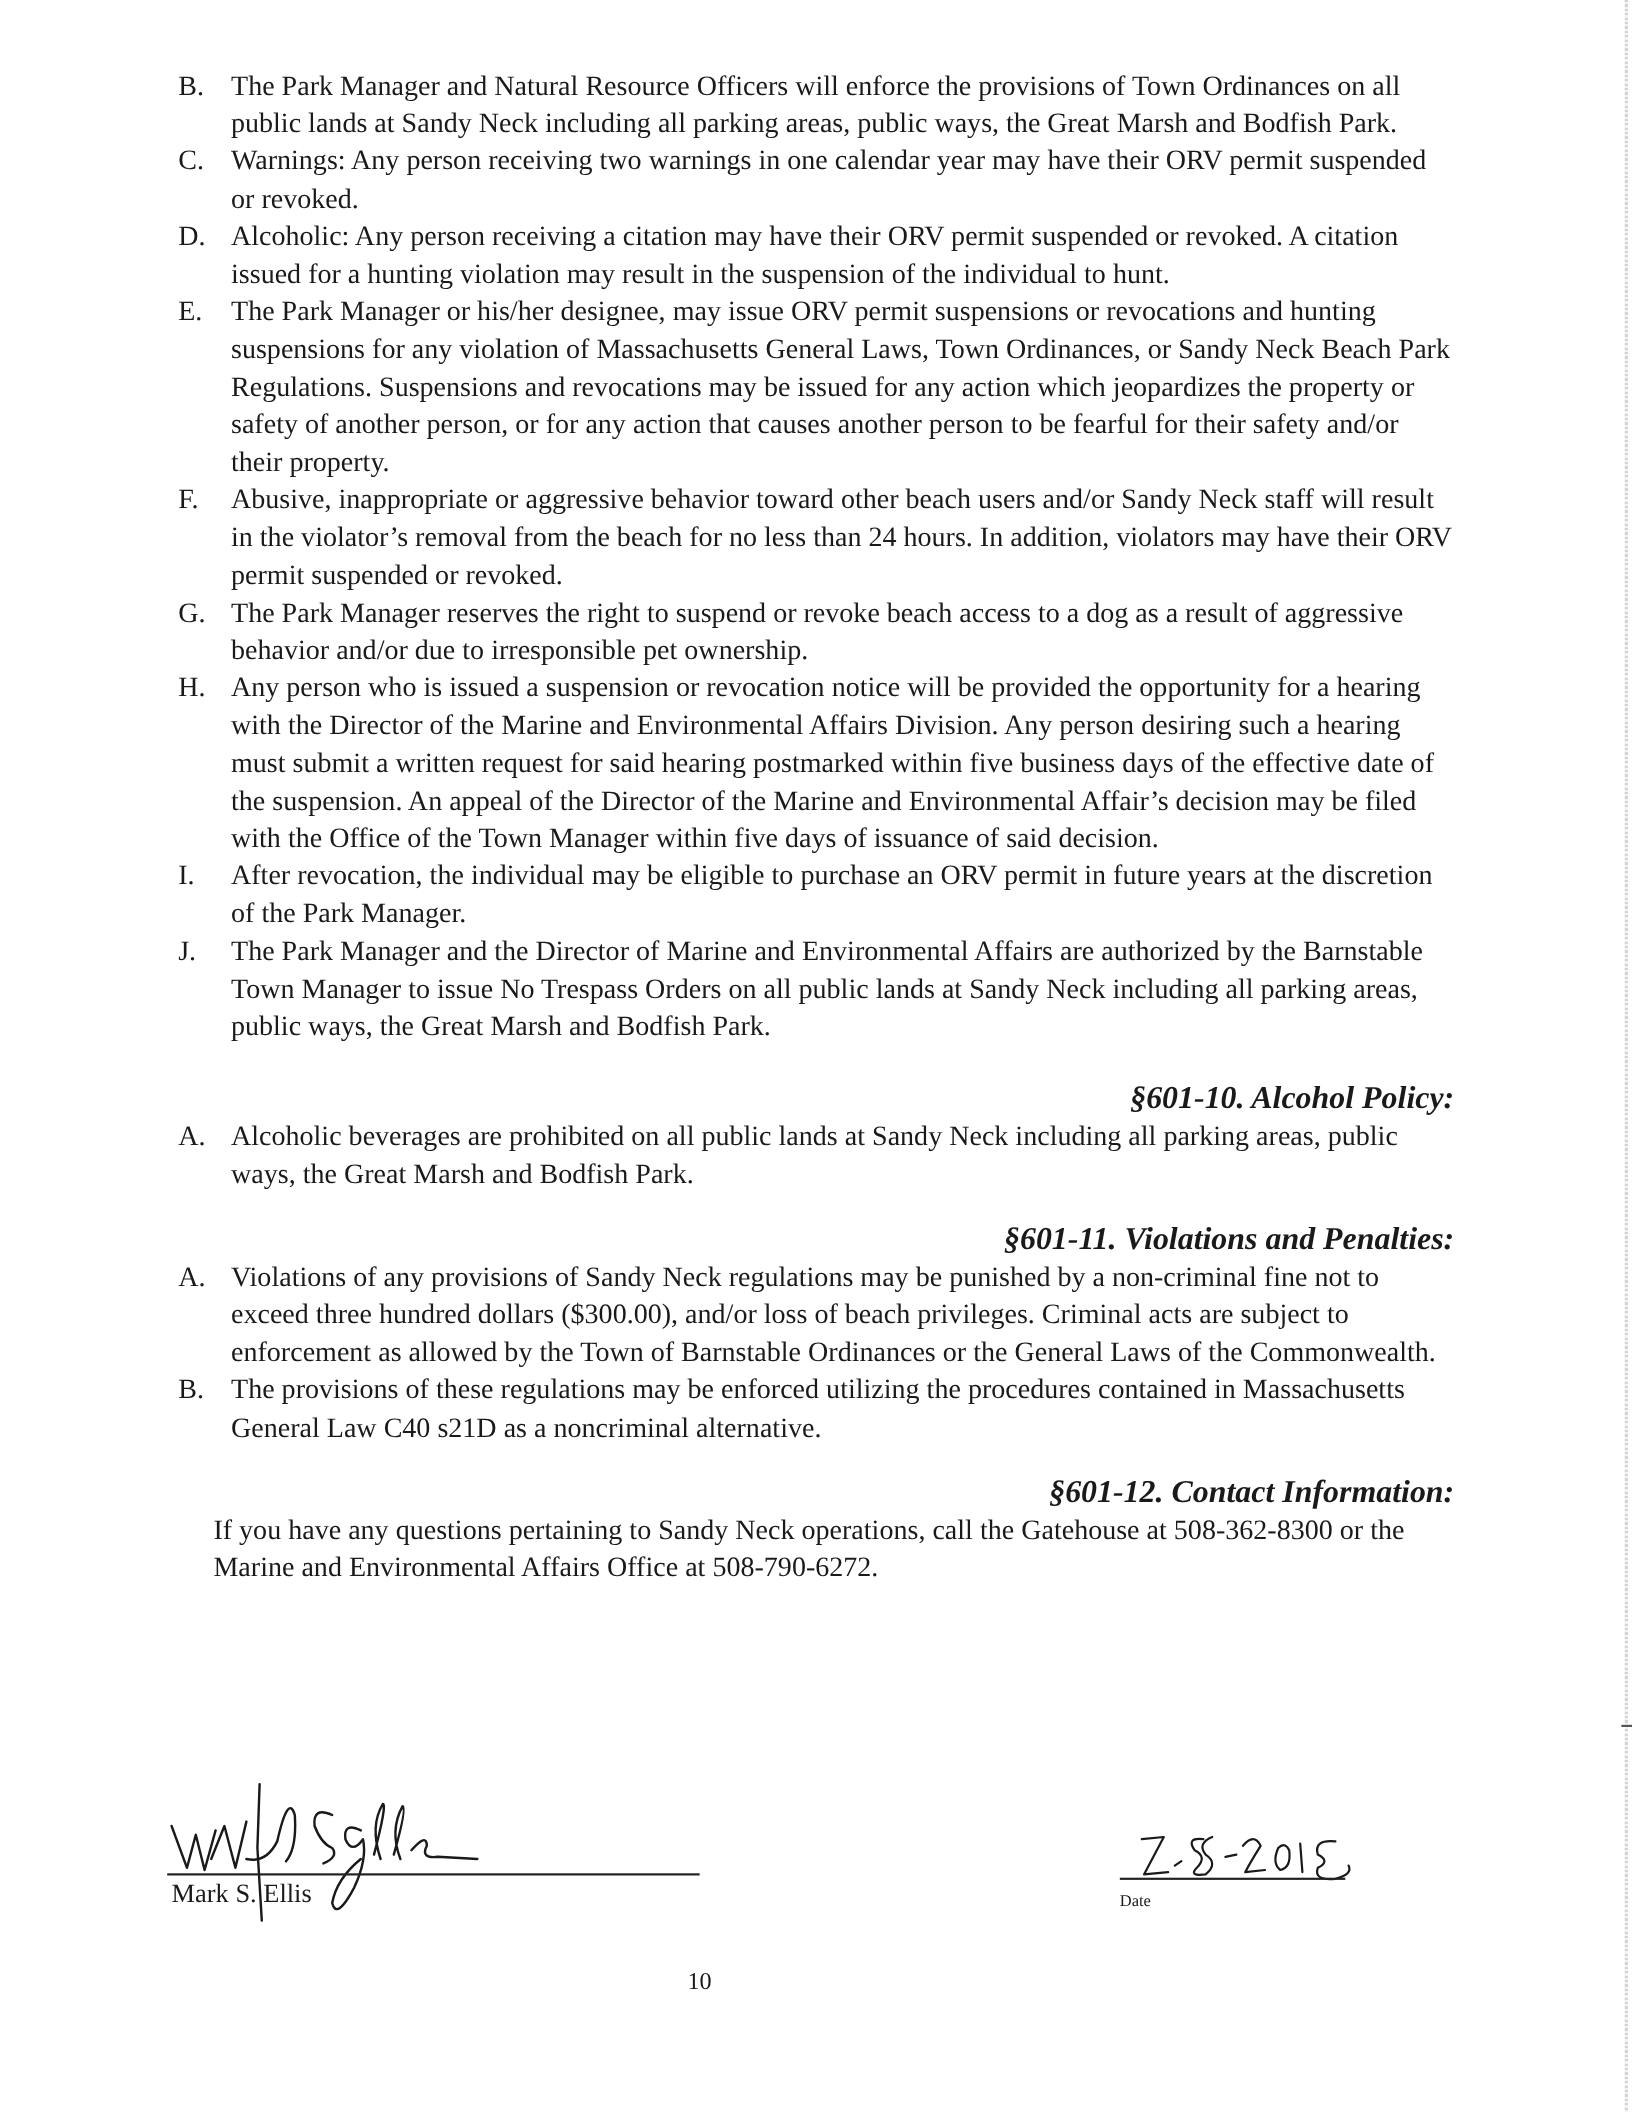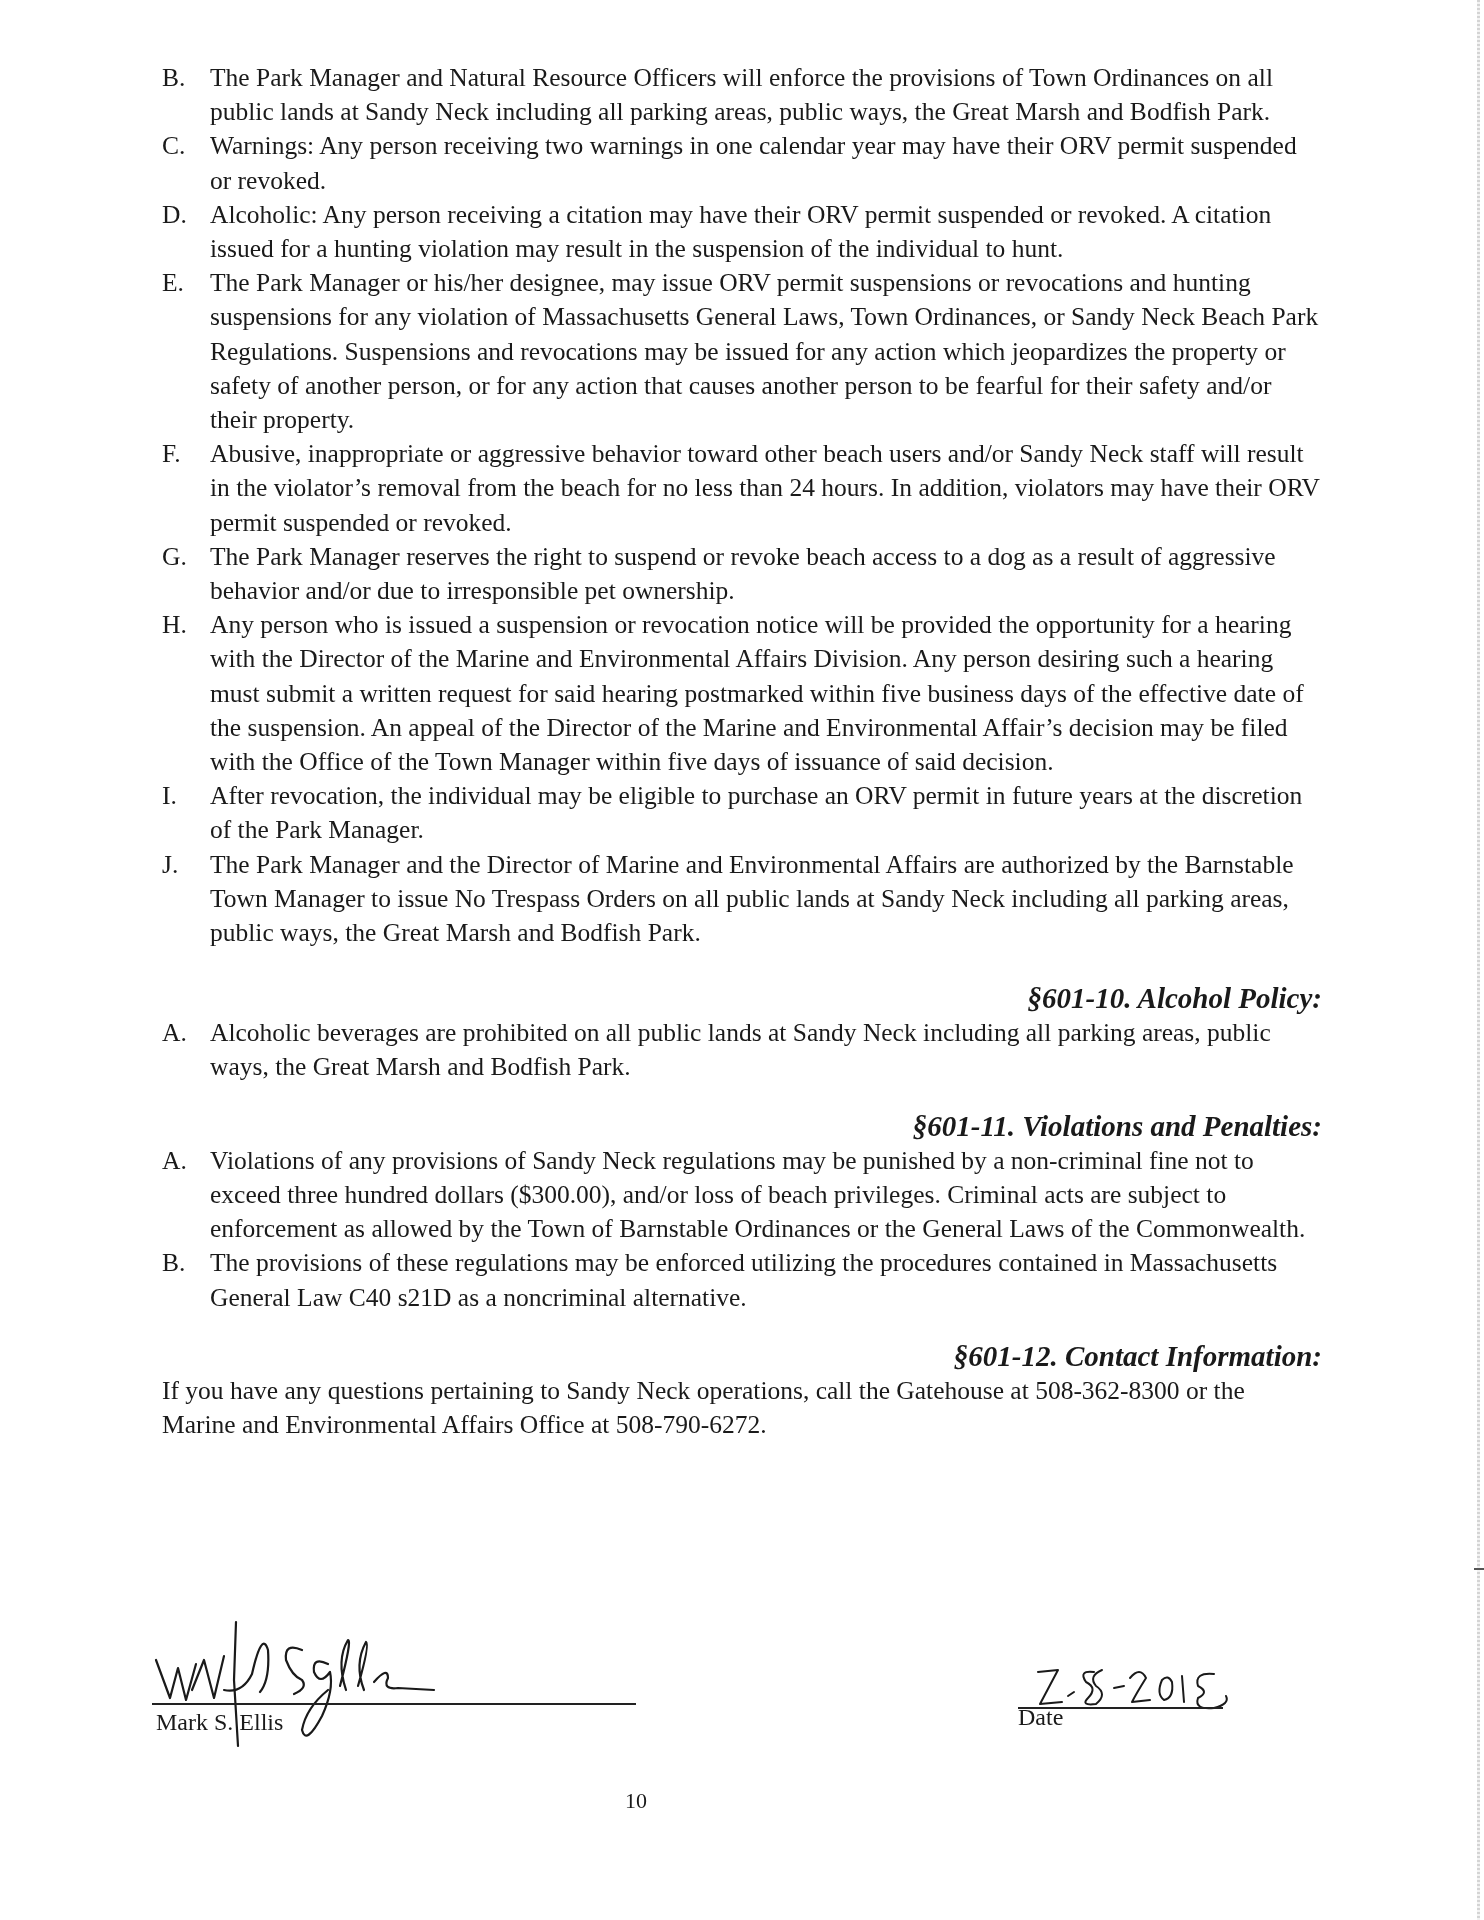--- a/index.html
+++ b/index.html
@@ -19,29 +19,29 @@
   }
   .scan-edge-tick { position: absolute; right: 0; top: 1568px; width: 10px; height: 2px; background: #555; }
   .content { position: absolute; left: 162px; top: 61px; width: 1160px; }
   .item { position: relative; padding-left: 48px; }
   .item .letter { position: absolute; left: 0; top: 0; }
   .heading {
     text-align: right; font-weight: bold; font-style: italic;
     font-size: 29px; line-height: 36px; margin-top: 23px;
     padding-left: 30px;
   }
-  .plain { padding-left: 0; }
+  .plain { padding-left: 0; margin-left: 32px; }
   .sig-block { position: absolute; left: 152px; top: 1648px; width: 484px; }
   .sig-scribble { position: absolute; left: 0; top: -28px; width: 290px; height: 130px; }
   .sig-line { position: absolute; left: 0; top: 55px; width: 484px; height: 2px; background: #222; }
   .sig-name { position: absolute; left: 4px; top: 57px; font-size: 24px; }
   .date-block { position: absolute; left: 1018px; top: 1658px; width: 240px; }
   .date-scribble { position: absolute; left: 0; top: 0; width: 230px; height: 60px; }
   .date-line { position: absolute; left: 0; top: 49px; width: 205px; height: 2px; background: #222; }
-  .date-label { position: absolute; left: 0; top: 42px; font-size: 24px; }
+  .date-label { position: absolute; left: 0; top: 54px; font-size: 15px; }
   .page-number { position: absolute; left: 0; width: 1272px; top: 1784px; text-align: center; font-size: 22px; }
 </style>
 </head>
 <body>
 
 <div class="page">
   <div class="scan-edge"></div>
   <div class="scan-edge-tick"></div>
 
   <div class="content">

